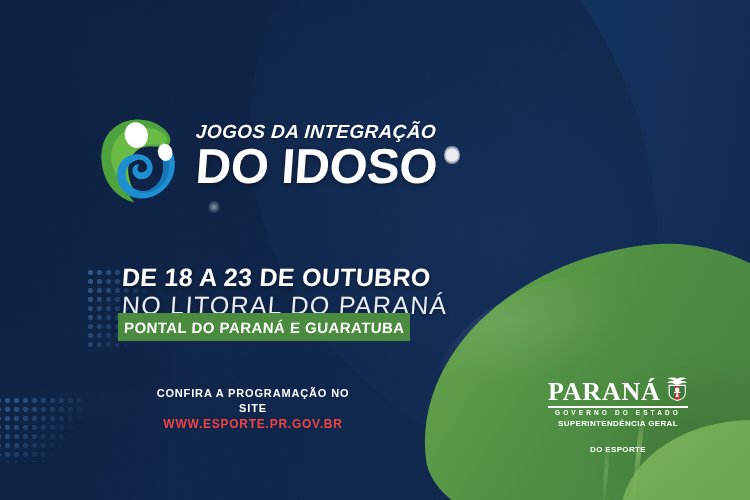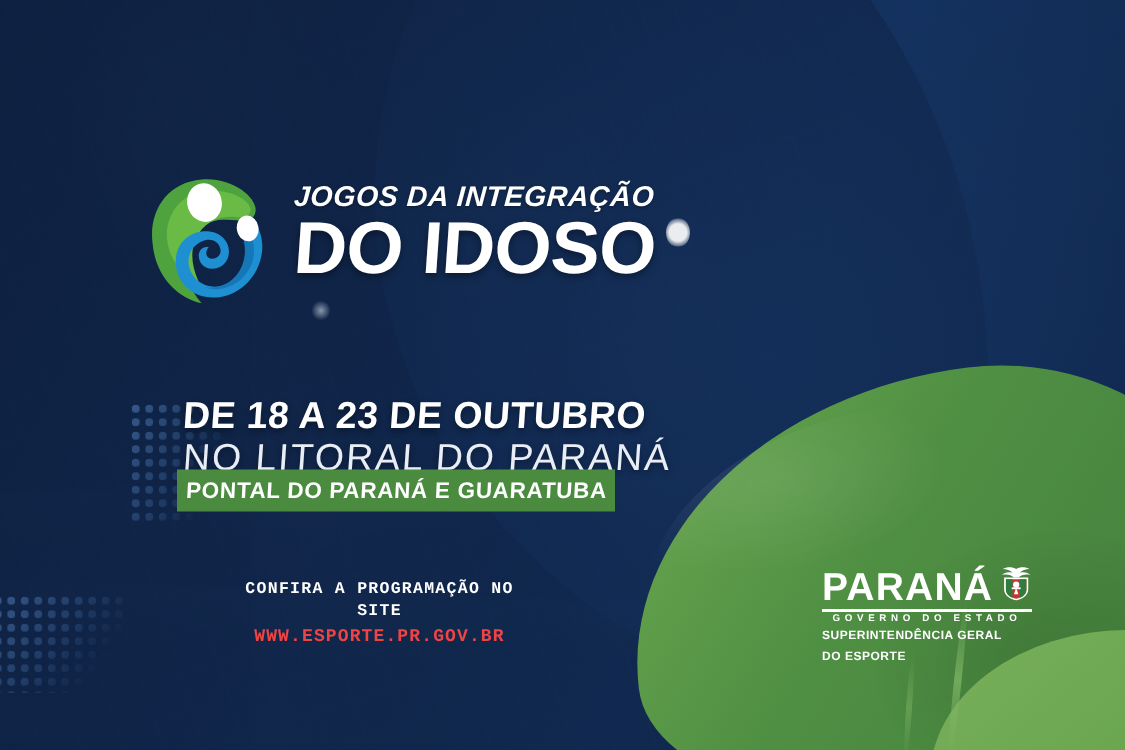--- a/index.html
+++ b/index.html
@@ -223,21 +223,20 @@
     letter-spacing: .45px;
     transform: skewX(-3deg);
   }
 
   
   .site-block {
     position: absolute;
     left: 148px; top: 386px;
     text-align: center;
     width: 210px;
-    font-family: Liberation Mono, monospace;
   }
   .site-line1 {
     font-size: 11px;
     font-weight: 700;
     color: #ffffff;
     letter-spacing: .85px;
     line-height: 1.35;
   }
   .site-line2 {
     font-size: 12px;
@@ -258,41 +257,42 @@
     align-items: flex-end;
     justify-content: center;
     gap: 5px;
   }
   .gov-parana {
     font-size: 26px;
     font-weight: 700;
     color: #ffffff;
     letter-spacing: .8px;
     line-height: .92;
+    font-family: Liberation Serif, serif;
   }
   .gov-crest { width: 26px; height: 30px; display: block; }
   .gov-rule {
     height: 2px;
     background: #ffffff;
     margin: 2px 0 1px 0;
   }
   .gov-estado {
     font-size: 6.5px;
     font-weight: 700;
     color: #ffffff;
     letter-spacing: 3.1px;
     text-align: center;
     line-height: 1.2;
   }
   .gov-sup {
     font-size: 8px;
     font-weight: 700;
     color: #ffffff;
     letter-spacing: .35px;
-    text-align: left;
+    text-align: center;
     line-height: 1.22;
     margin-top: 2px;
   }
 </style>
 </head>
 <body>
 
 <div class="banner">
 
   <div class="bg-base"></div>
@@ -351,16 +351,16 @@
         <path d="M4.5 11.4 L10 11.4 L10 27 C7 25.9 4.5 23.6 4.5 20 Z" fill="#2f7d3e"></path>
         <path d="M16 11.4 L21.5 11.4 L21.5 20 C21.5 23.6 19 25.9 16 27 Z" fill="#2f7d3e"></path>
         <circle cx="13" cy="16" r="2.6" fill="#ffffff"></circle>
         <path d="M13 18.4 L11.2 24 L14.8 24 Z" fill="#ffffff"></path>
         <rect x="9.3" y="18.2" width="7.4" height="1.5" fill="#ffffff"></rect>
       </svg>
     </div>
     <div class="gov-rule"></div>
     <div class="gov-estado">GOVERNO DO ESTADO</div>
     <div class="gov-sup">SUPERINTENDÊNCIA GERAL</div>
-    <div class="gov-sup" style="margin-top:4px">DO ESPORTE</div>
+    <div class="gov-sup" style="margin-top:16px">DO ESPORTE</div>
   </div>
 
 </div>
 
 </body></html>

